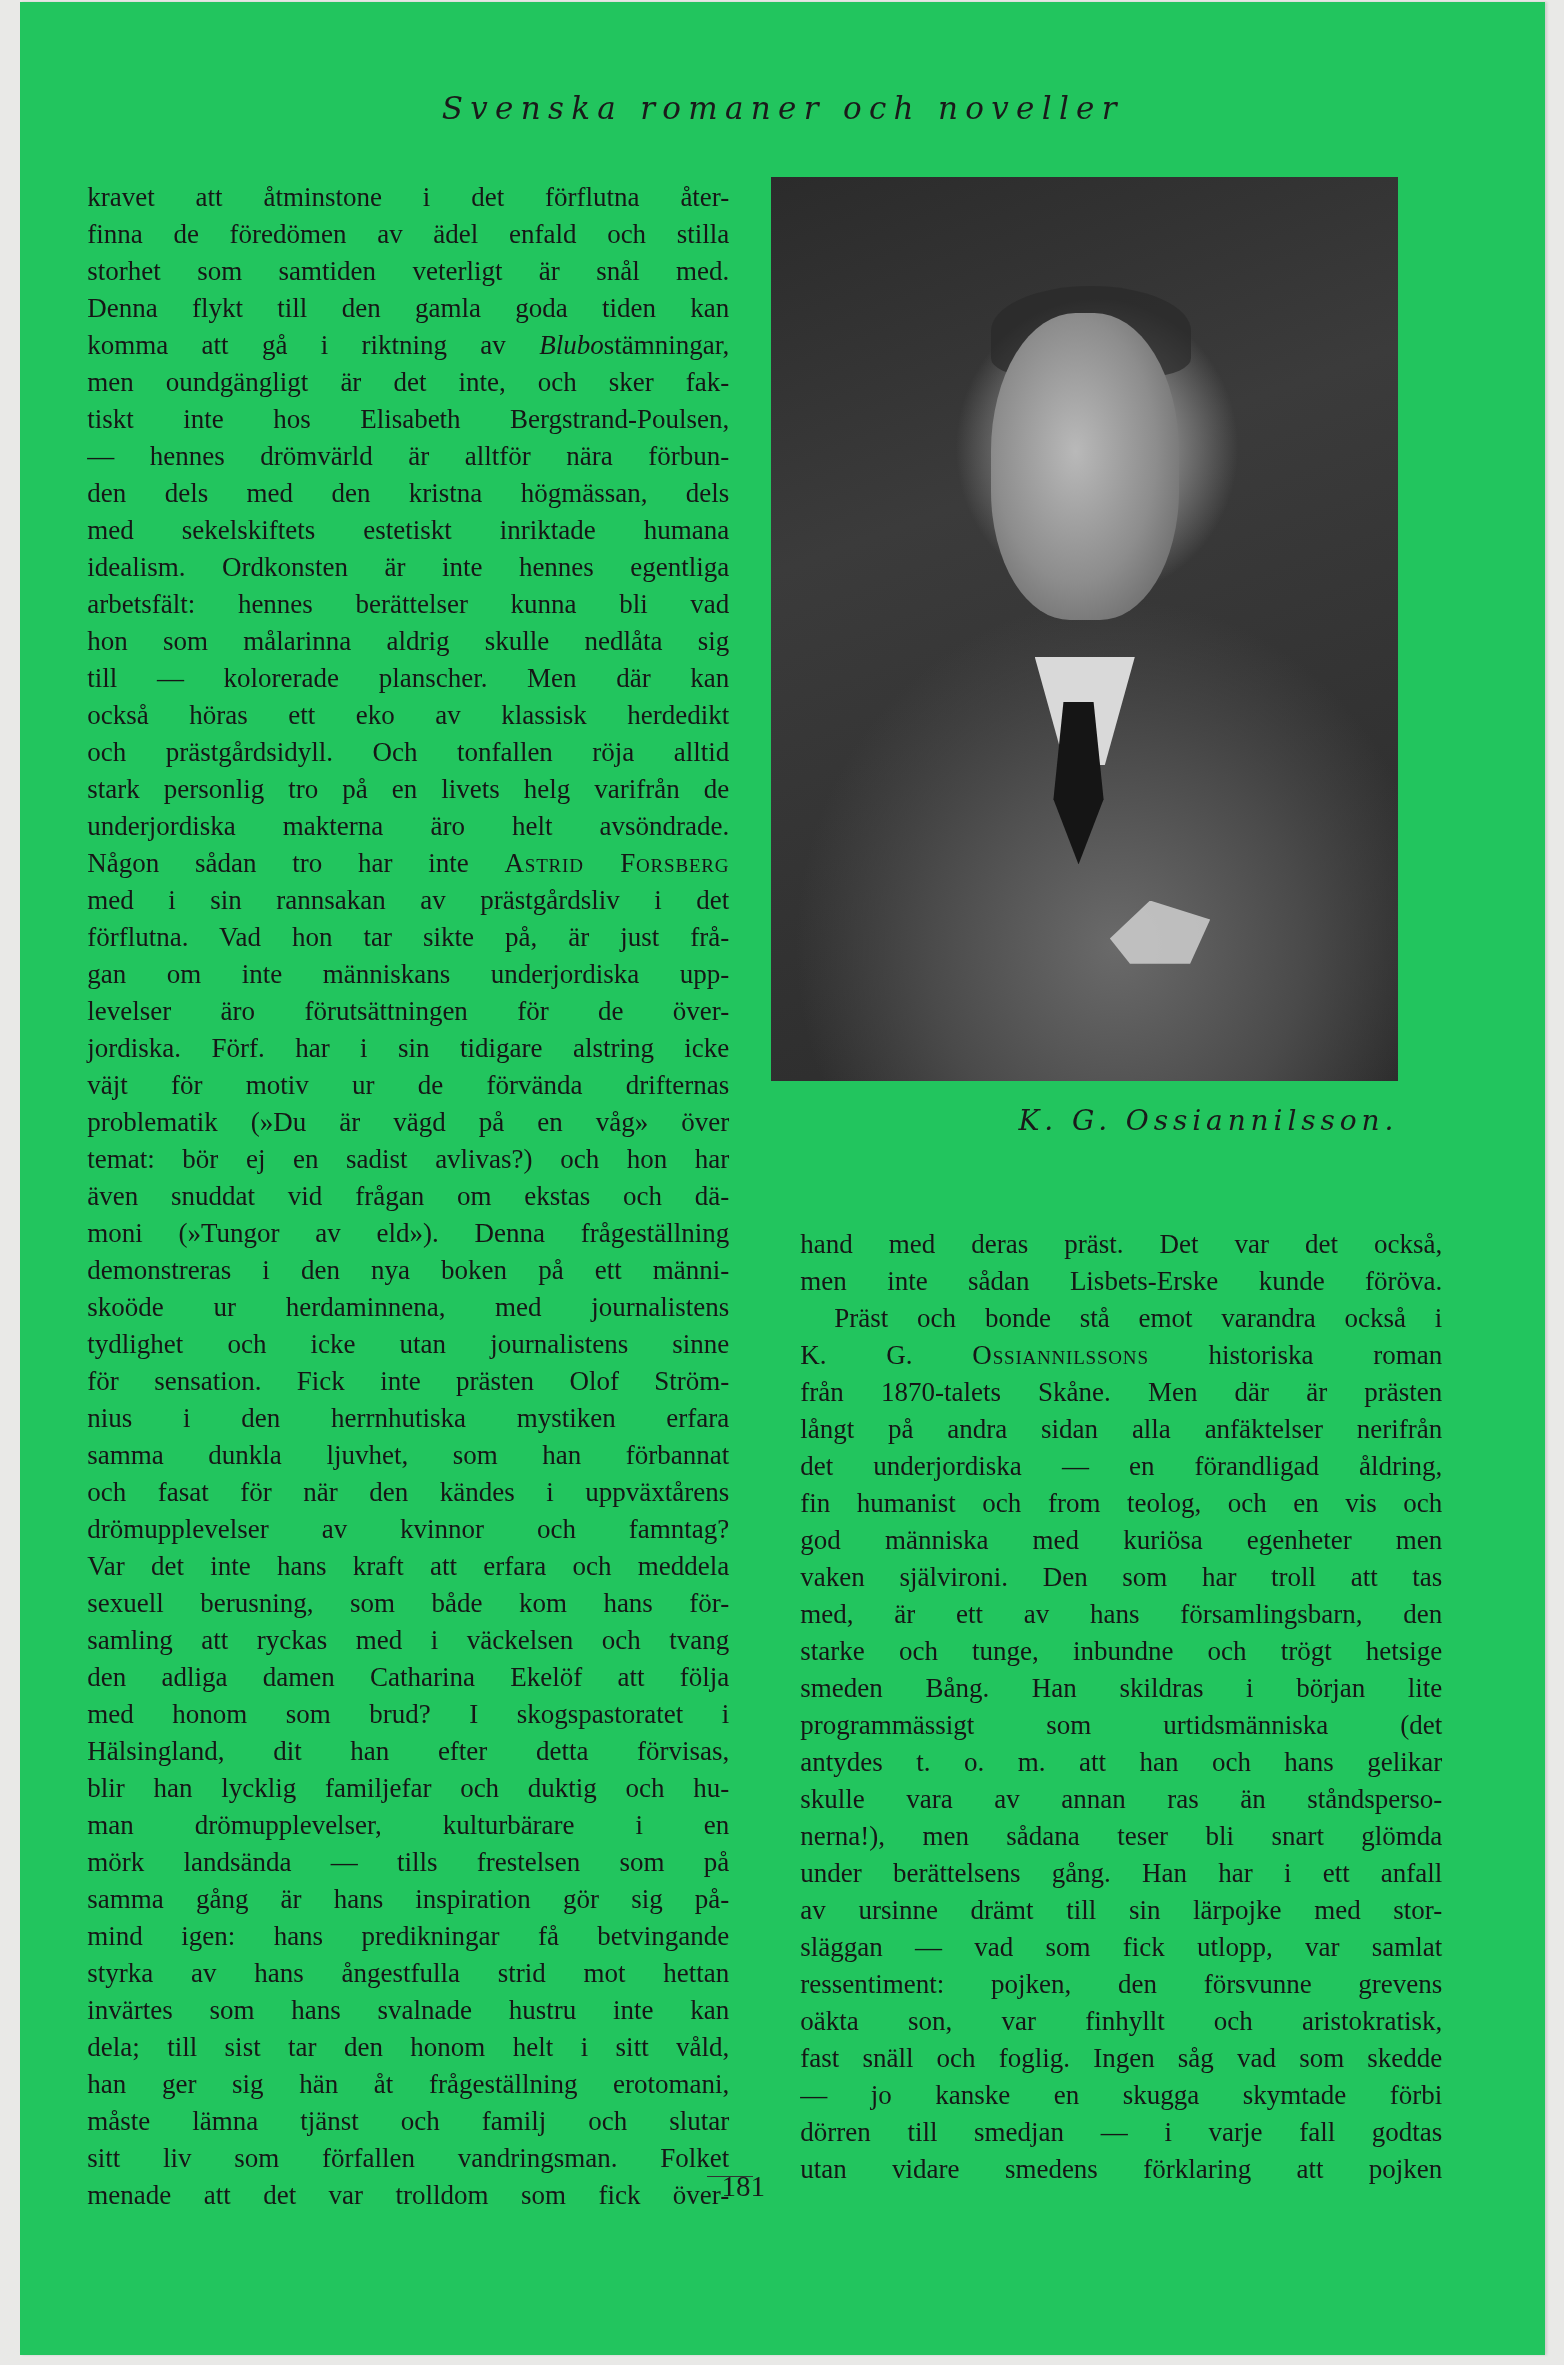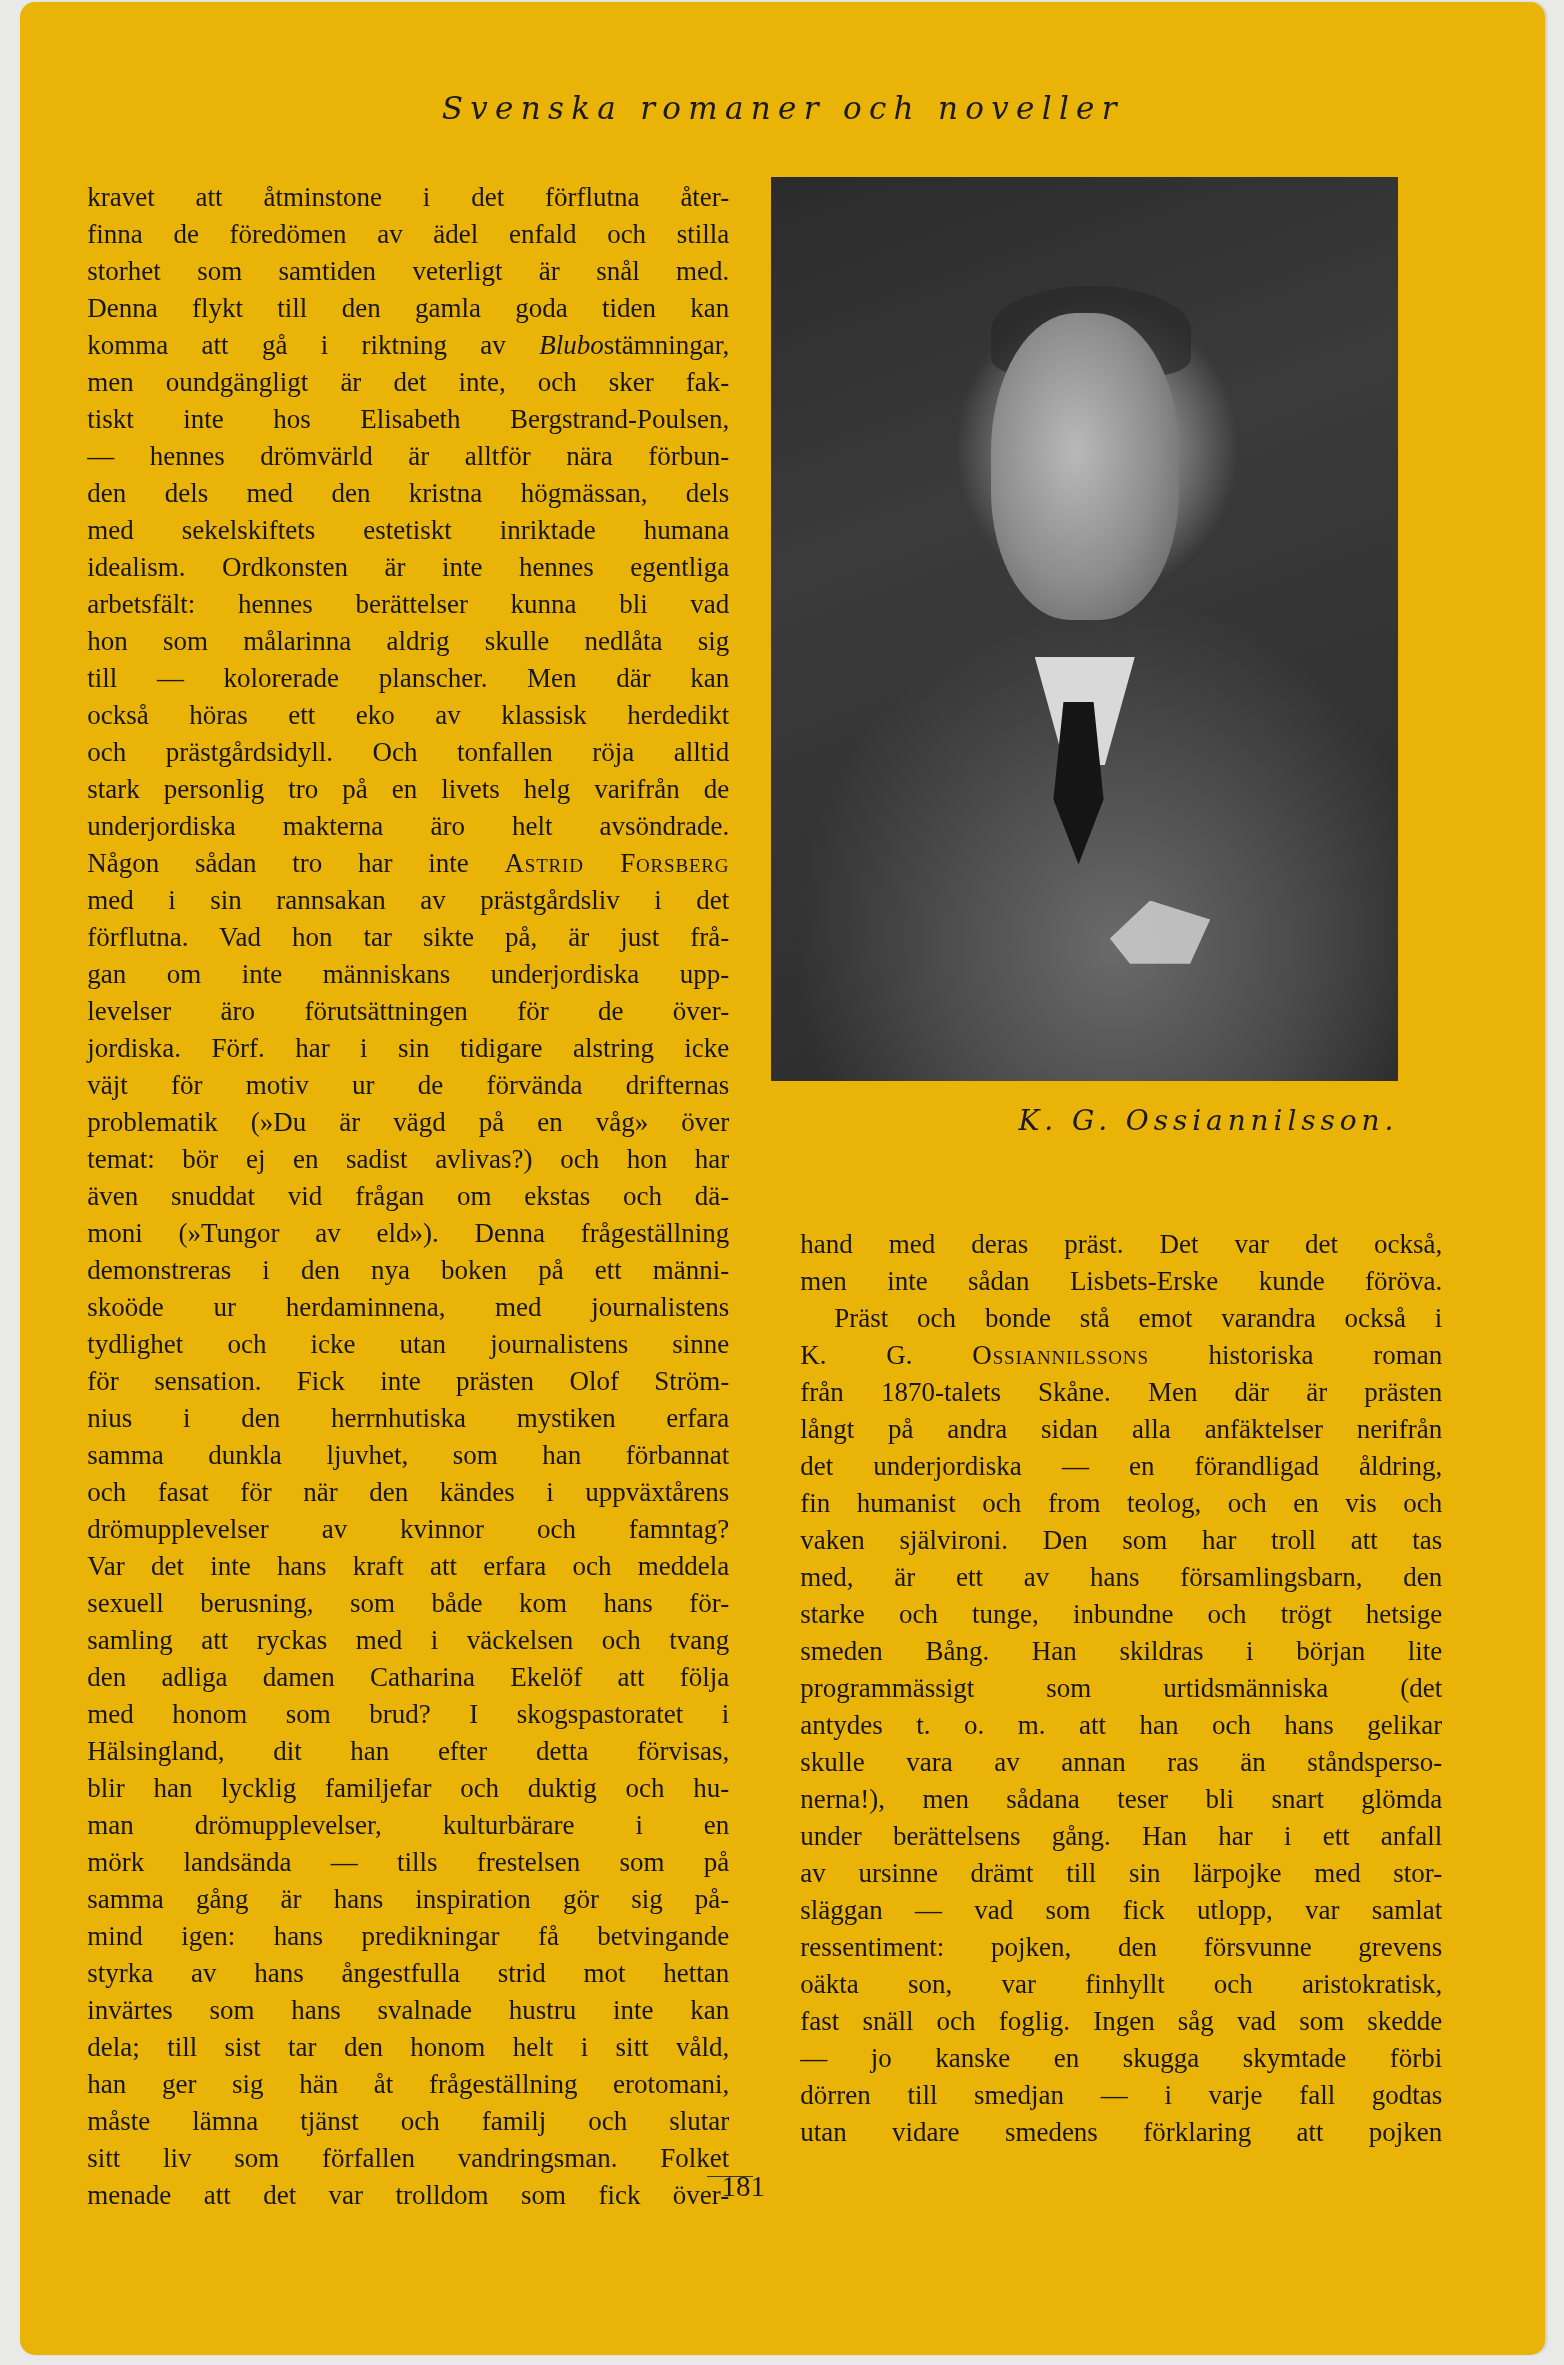--- a/index.html
+++ b/index.html
@@ -6,23 +6,22 @@
   body {
     width: 1564px; height: 2366px;
     background: #e9e9e7;
     position: relative;
     overflow: hidden;
   }
   .page {
     position: absolute;
     left: 20.3px; top: 2.4px;
     width: 1525px; height: 2353px;
-    background: #eab308;
+    background: #22c55e;
     box-shadow: 1.6px 0 2.4px rgba(0,0,0,0.12);
-    border-radius: 15px;
   }
   .running-head {
     position: absolute;
     left: 0; width: 100%;
     top: 88px;
     text-align: center;
     font-family: "DejaVu Serif", serif;
     font-style: italic;
     font-size: 31px;
     letter-spacing: 7.3px;
@@ -193,20 +192,21 @@
 
   <div class="col right-col" id="right-col">
       <span class="ln"><span>hand med deras präst. Det var det också,</span></span>
       <span class="ln"><span>men inte sådan Lisbets-Erske kunde föröva.</span></span>
       <span class="ln indent"><span>Präst och bonde stå emot varandra också i</span></span>
       <span class="ln"><span>K. G. </span><span class="sc">Ossiannilssons</span><span> historiska roman</span></span>
       <span class="ln"><span>från 1870-talets Skåne. Men där är prästen</span></span>
       <span class="ln"><span>långt på andra sidan alla anfäktelser nerifrån</span></span>
       <span class="ln"><span>det underjordiska — en förandligad åldring,</span></span>
       <span class="ln"><span>fin humanist och from teolog, och en vis och</span></span>
+      <span class="ln"><span>god människa med kuriösa egenheter men</span></span>
       <span class="ln"><span>vaken självironi. Den som har troll att tas</span></span>
       <span class="ln"><span>med, är ett av hans församlingsbarn, den</span></span>
       <span class="ln"><span>starke och tunge, inbundne och trögt hetsige</span></span>
       <span class="ln"><span>smeden Bång. Han skildras i början lite</span></span>
       <span class="ln"><span>programmässigt som urtidsmänniska (det</span></span>
       <span class="ln"><span>antydes t. o. m. att han och hans gelikar</span></span>
       <span class="ln"><span>skulle vara av annan ras än ståndsperso-</span></span>
       <span class="ln"><span>nerna!), men sådana teser bli snart glömda</span></span>
       <span class="ln"><span>under berättelsens gång. Han har i ett anfall</span></span>
       <span class="ln"><span>av ursinne drämt till sin lärpojke med stor-</span></span>

